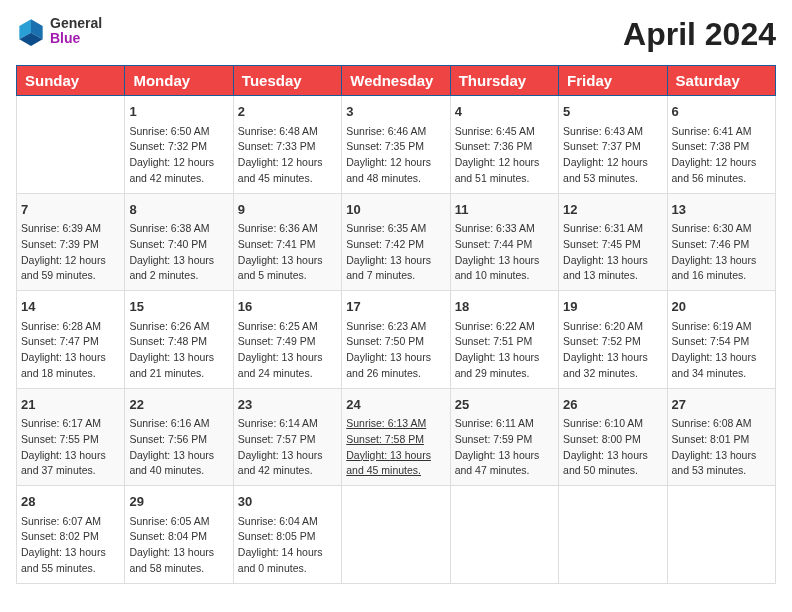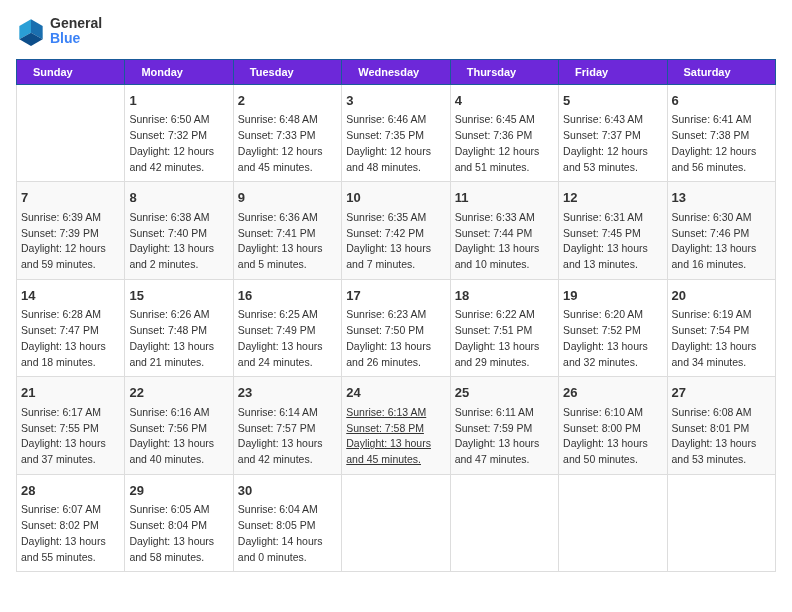--- a/index.html
+++ b/index.html
@@ -20,21 +20,21 @@
       display: flex;
       align-items: center;
       gap: 4px;
     }
     .logo-text {
       font-size: 14px;
       font-weight: bold;
       line-height: 1.1;
     }
     .logo-general { color: #333; }
-    .logo-blue { color: #3b82f6; }
+    .logo-blue { color: #a21caf; }
     .logo-icon {
       width: 30px;
       height: 30px;
     }
     .title-block {
       text-align: right;
     }
     .month-title {
       font-size: 32px;
       font-weight: bold;
@@ -43,25 +43,25 @@
     .location {
       font-size: 15px;
       color: #444;
     }
     table {
       width: 100%;
       border-collapse: collapse;
       font-size: 11px;
     }
     thead th {
-      background: #6d28d9;
+      background: #ef4444;
       color: #fff;
-      padding: 6px 16px;
+      padding: 6px 8px;
       text-align: left;
-      font-size: 11px;
+      font-size: 15px;
       font-weight: bold;
       border: 1px solid #1a5a9a;
     }
     tbody tr {
       border-bottom: 1px solid #ccc;
     }
     tbody td {
       vertical-align: top;
       padding: 6px 4px;
       border: 1px solid #ddd;
@@ -95,20 +95,21 @@
       <polygon points="18,4 32,12 32,28 18,20" fill="#1a6faf"></polygon>
       <polygon points="18,4 4,12 4,28 18,20" fill="#2a9fd6"></polygon>
       <polygon points="4,28 18,20 32,28 18,36" fill="#0d4e8a"></polygon>
     </svg>
     <div class="logo-text">
       <span class="logo-general">General</span><br>
       <span class="logo-blue">Blue</span>
     </div>
   </div>
   <div class="title-block">
+    <div class="month-title">April 2024</div>
   </div>
 </div>
 
 <table>
   <thead>
     <tr>
     <th>Sunday</th>
         <th>Monday</th>
         <th>Tuesday</th>
         <th>Wednesday</th>

